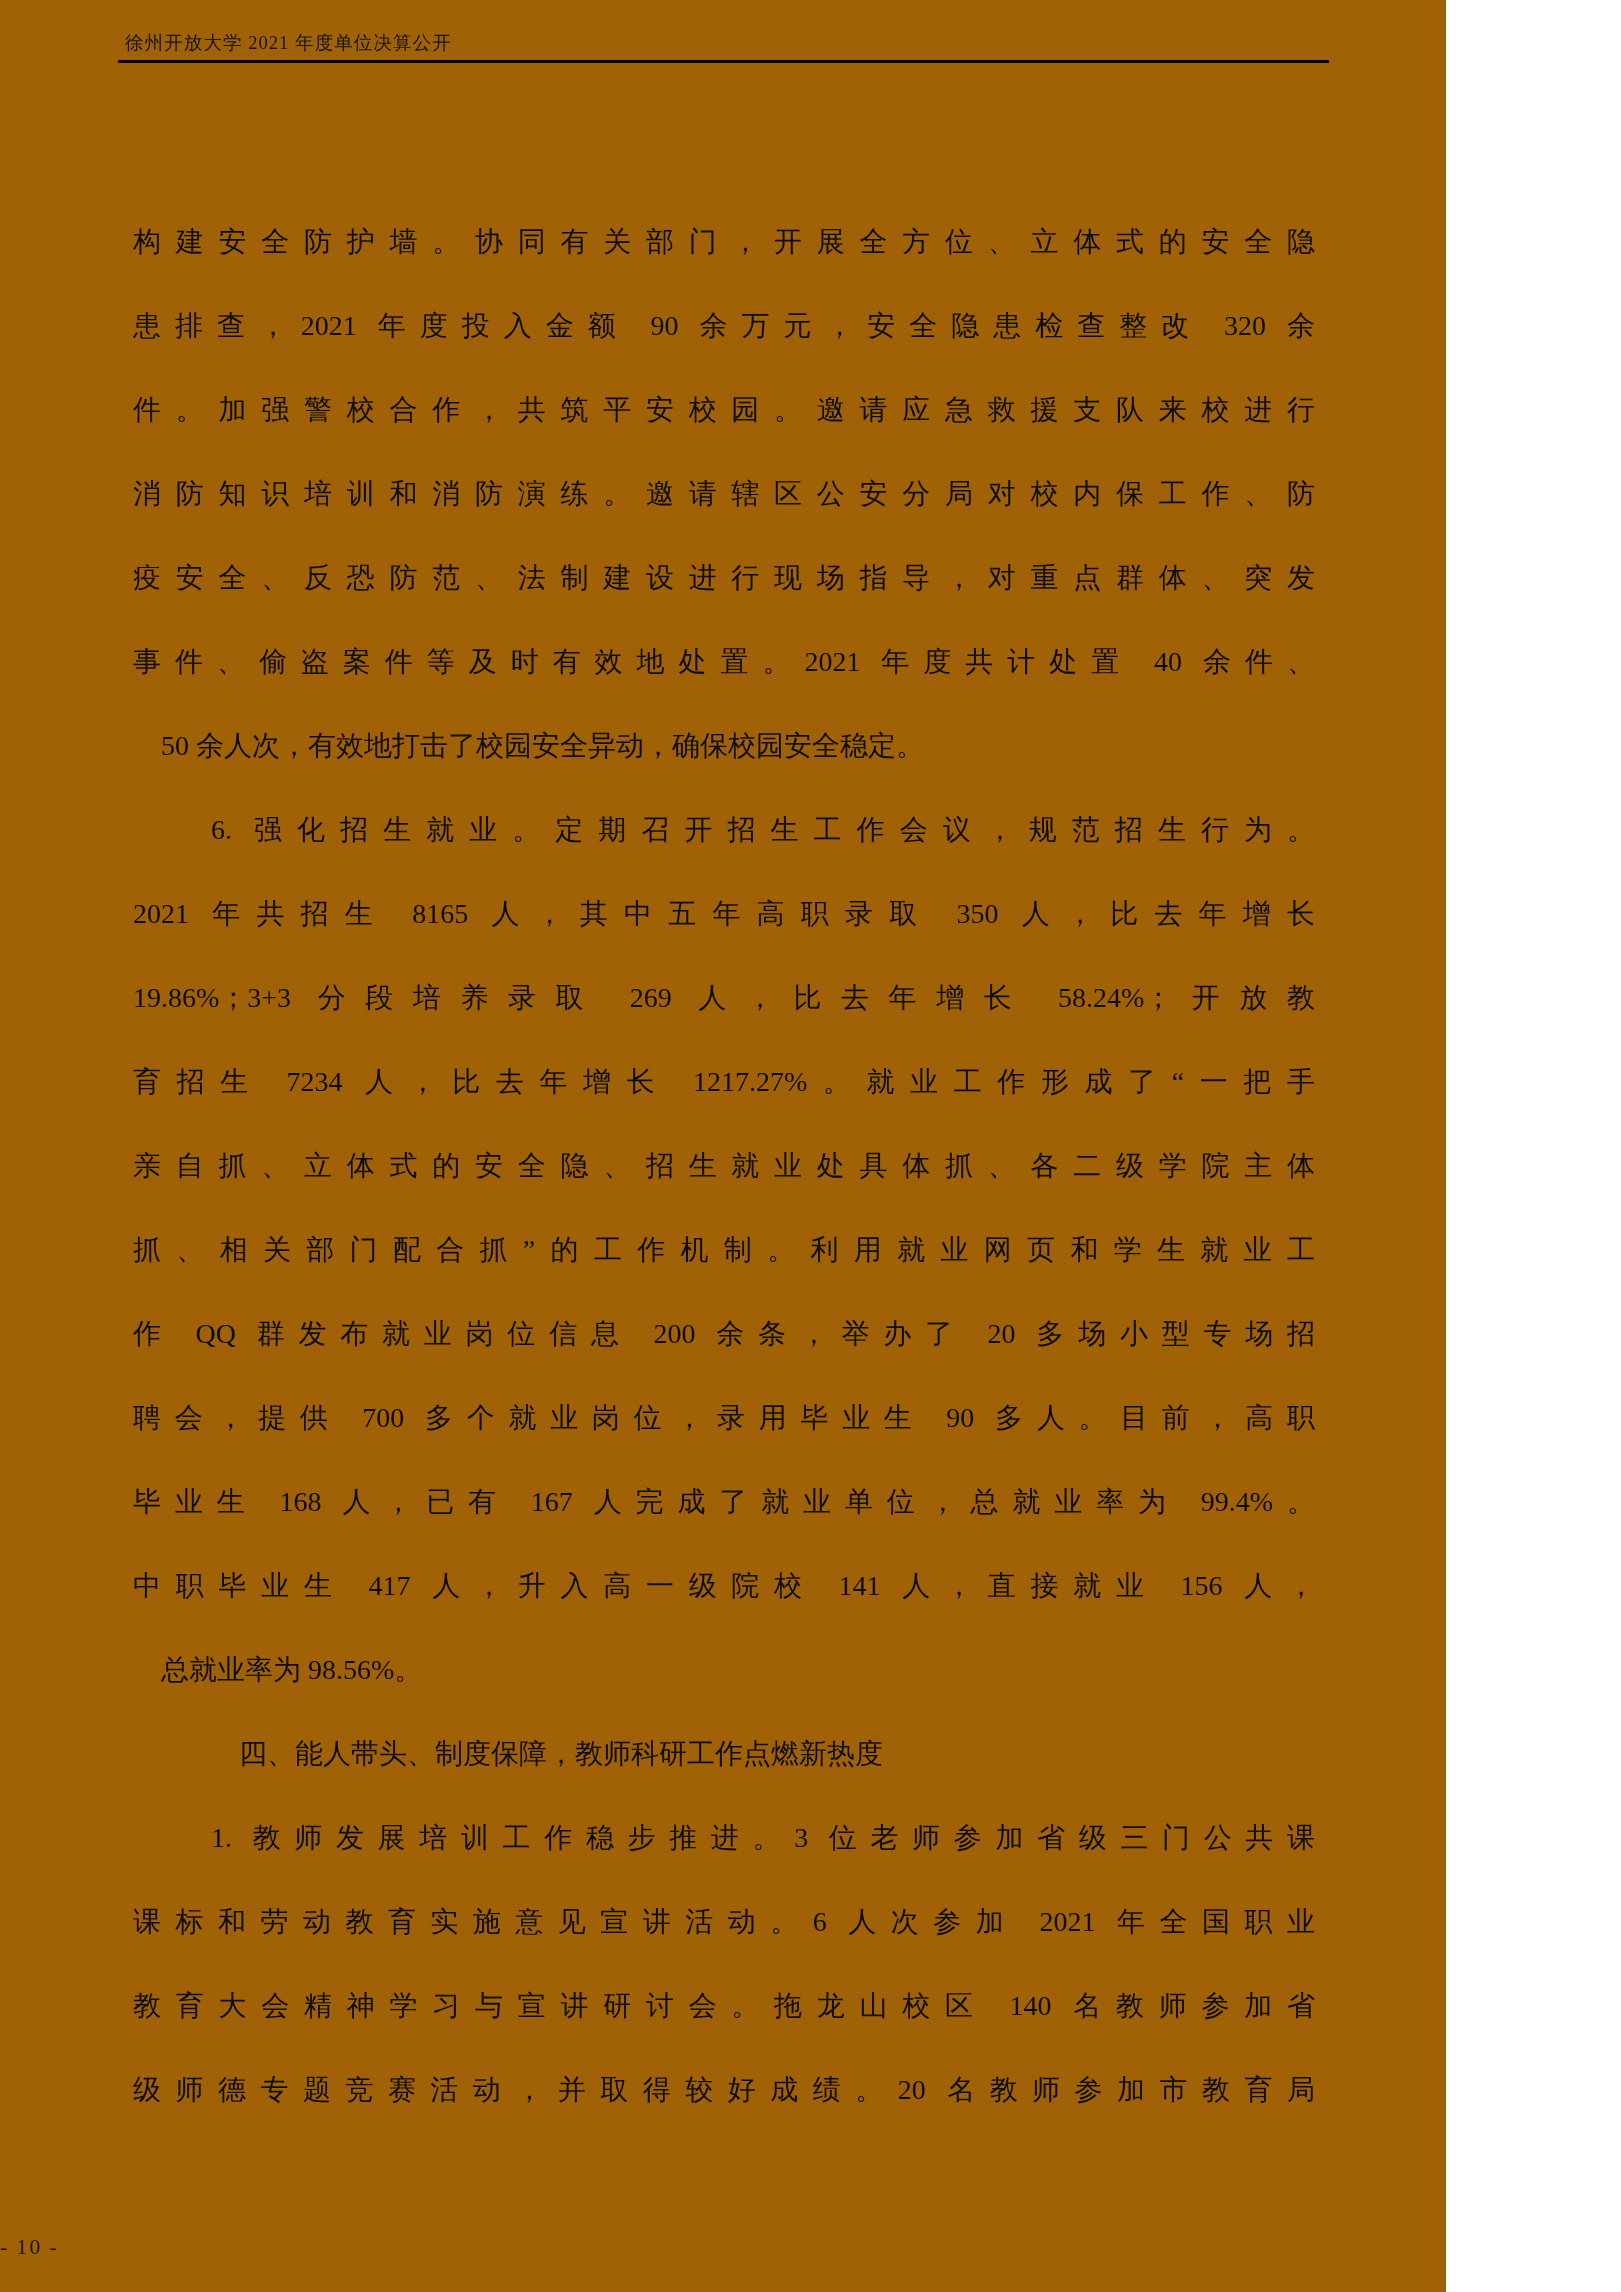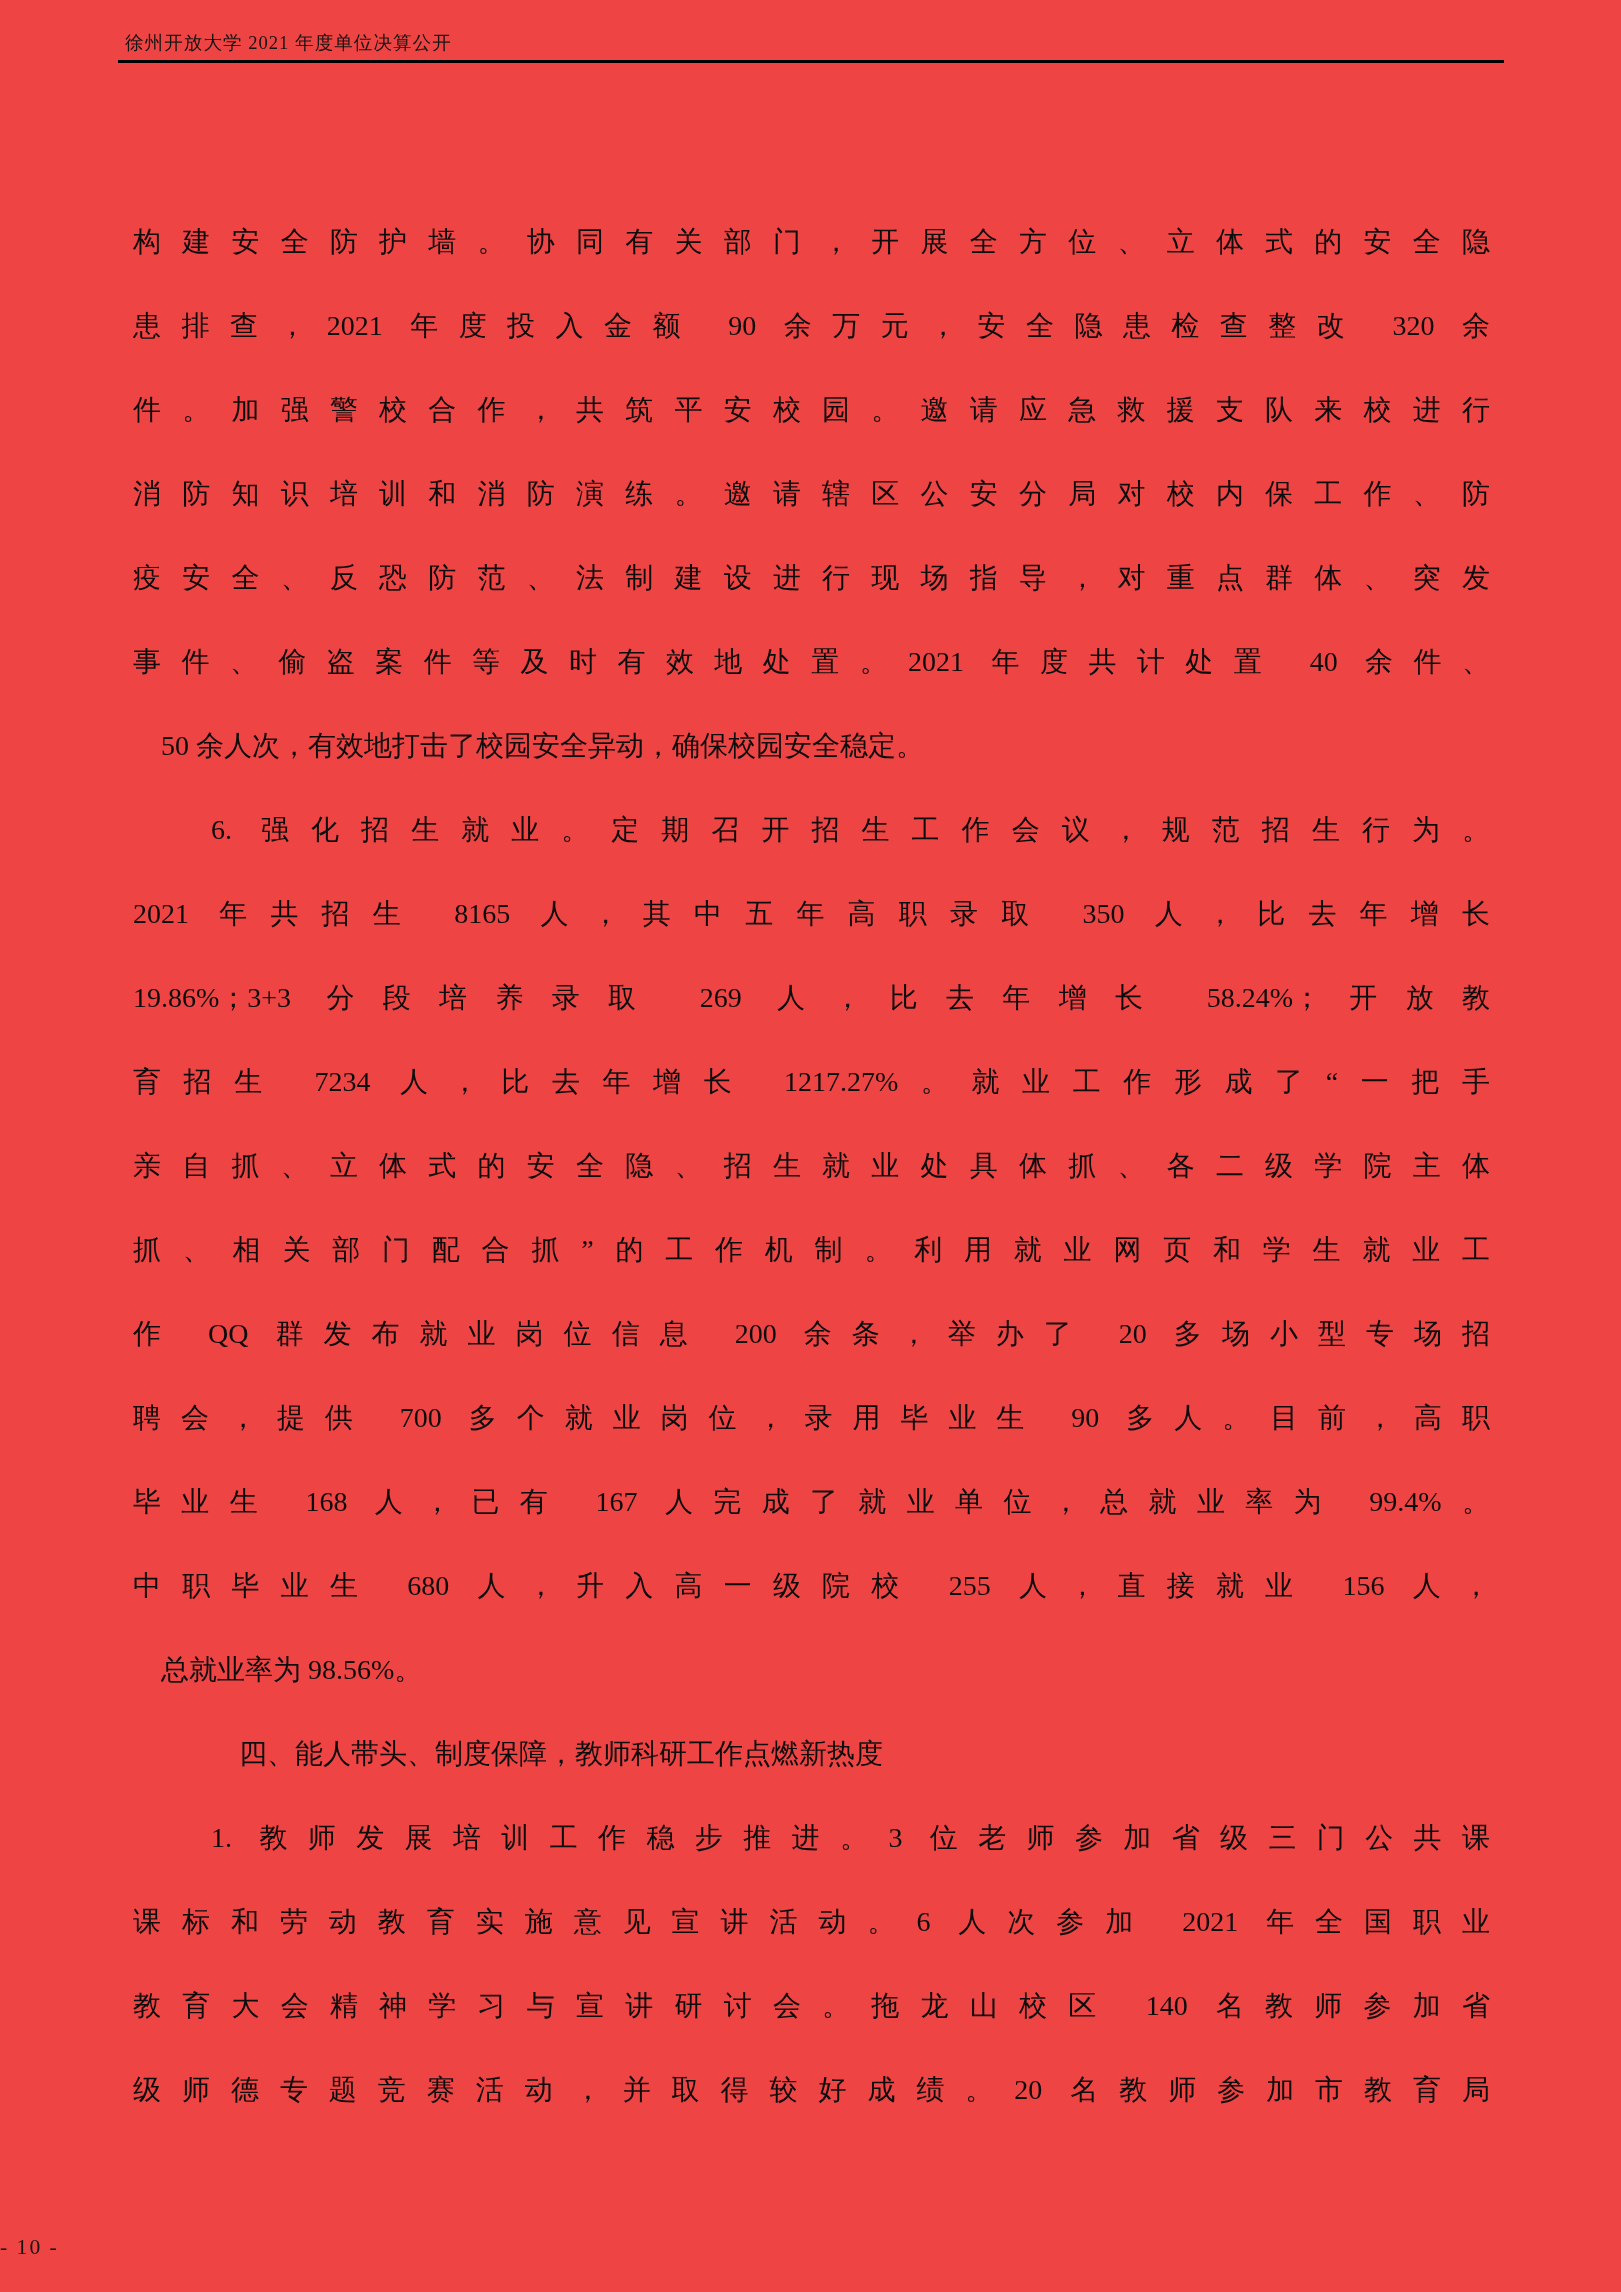--- a/index.html
+++ b/index.html
@@ -2,23 +2,23 @@
 <html><head>
 <meta charset="utf-8">
 <style>
   html, body {
     margin: 0;
     padding: 0;
     background: #ffffff;
   }
   .page {
     position: relative;
-    width: 1621px;
+    width: 1446px;
     height: 2293px;
-    background: #ef4444;
+    background: #a16207;
     color: #111111;
     font-family: "Liberation Serif", "DejaVu Serif", serif;
     overflow: hidden;
   }
   .header-text {
     position: absolute;
     left: 125px;
     top: 30px;
     font-size: 18.6px;
     letter-spacing: 1px;
@@ -85,21 +85,21 @@
     <div class="line end">50 余人次，有效地打击了校园安全异动，确保校园安全稳定。</div>
     <div class="line indent">6. 强化招生就业。定期召开招生工作会议，规范招生行为。</div>
     <div class="line">2021 年共招生 8165 人，其中五年高职录取 350 人，比去年增长</div>
     <div class="line">19.86%；3+3 分段培养录取 269 人，比去年增长 58.24%；开放教</div>
     <div class="line">育招生 7234 人，比去年增长 1217.27%。就业工作形成了“一把手</div>
     <div class="line">亲自抓、立体式的安全隐、招生就业处具体抓、各二级学院主体</div>
     <div class="line">抓、相关部门配合抓”的工作机制。利用就业网页和学生就业工</div>
     <div class="line">作 QQ 群发布就业岗位信息 200 余条，举办了 20 多场小型专场招</div>
     <div class="line">聘会，提供 700 多个就业岗位，录用毕业生 90 多人。目前，高职</div>
     <div class="line">毕业生 168 人，已有 167 人完成了就业单位，总就业率为 99.4%。</div>
-    <div class="line">中职毕业生 680 人，升入高一级院校 255 人，直接就业 156 人，</div>
+    <div class="line">中职毕业生 417 人，升入高一级院校 141 人，直接就业 156 人，</div>
     <div class="line end">总就业率为 98.56%。</div>
     <div class="line indent end">四、能人带头、制度保障，教师科研工作点燃新热度</div>
     <div class="line indent">1. 教师发展培训工作稳步推进。3 位老师参加省级三门公共课</div>
     <div class="line">课标和劳动教育实施意见宣讲活动。6 人次参加 2021 年全国职业</div>
     <div class="line">教育大会精神学习与宣讲研讨会。拖龙山校区 140 名教师参加省</div>
     <div class="line">级师德专题竞赛活动，并取得较好成绩。20 名教师参加市教育局</div>
   </div>
 
   <div class="page-footer">
     <span>- 10 -</span>

